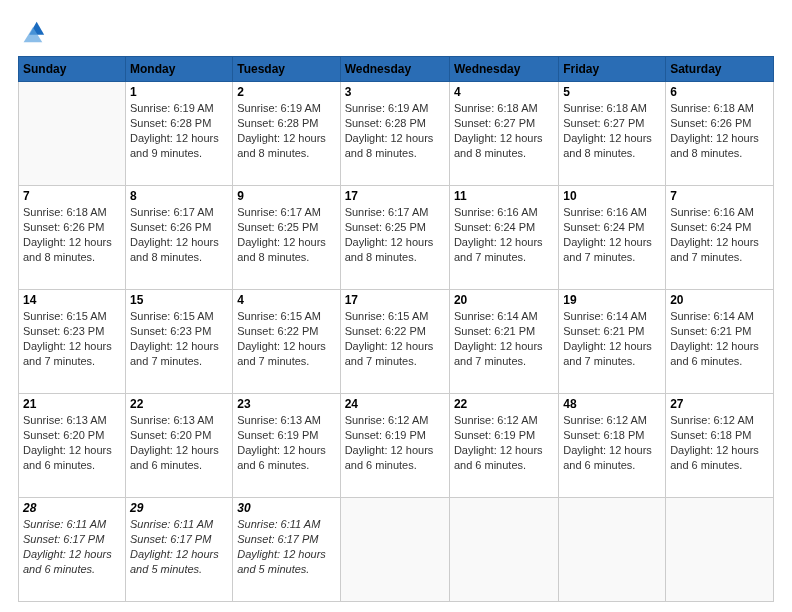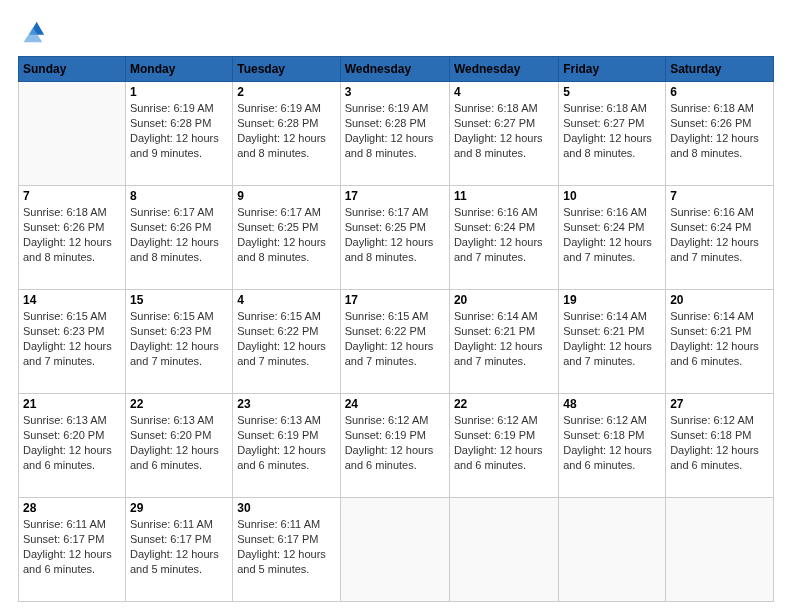--- a/index.html
+++ b/index.html
@@ -83,20 +83,21 @@
     .day-info {
       font-size: 11px;
       color: #333;
       line-height: 1.35;
     }
     .empty-cell {
       background: #f9f9f9;
     }
     .last-row td {
       height: 70px;
+      font-style: italic;
     }
   </style>
 </head>
 <body>
 
 <div class="page">
   <div class="header">
     <div class="logo">
       <svg class="logo-icon" viewBox="0 0 30 30">
         <polygon points="20,4 28,18 12,18" fill="#1a6bbf"></polygon>

